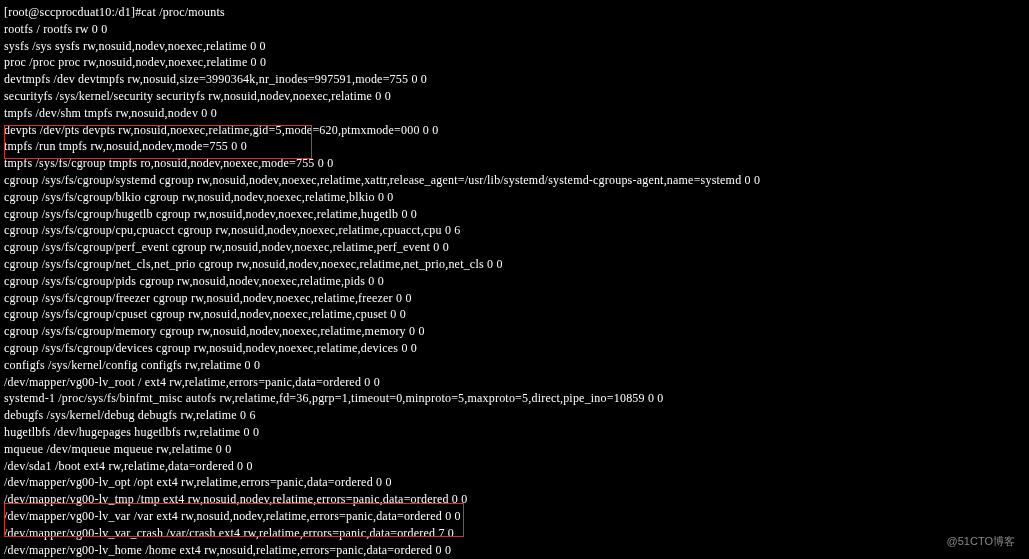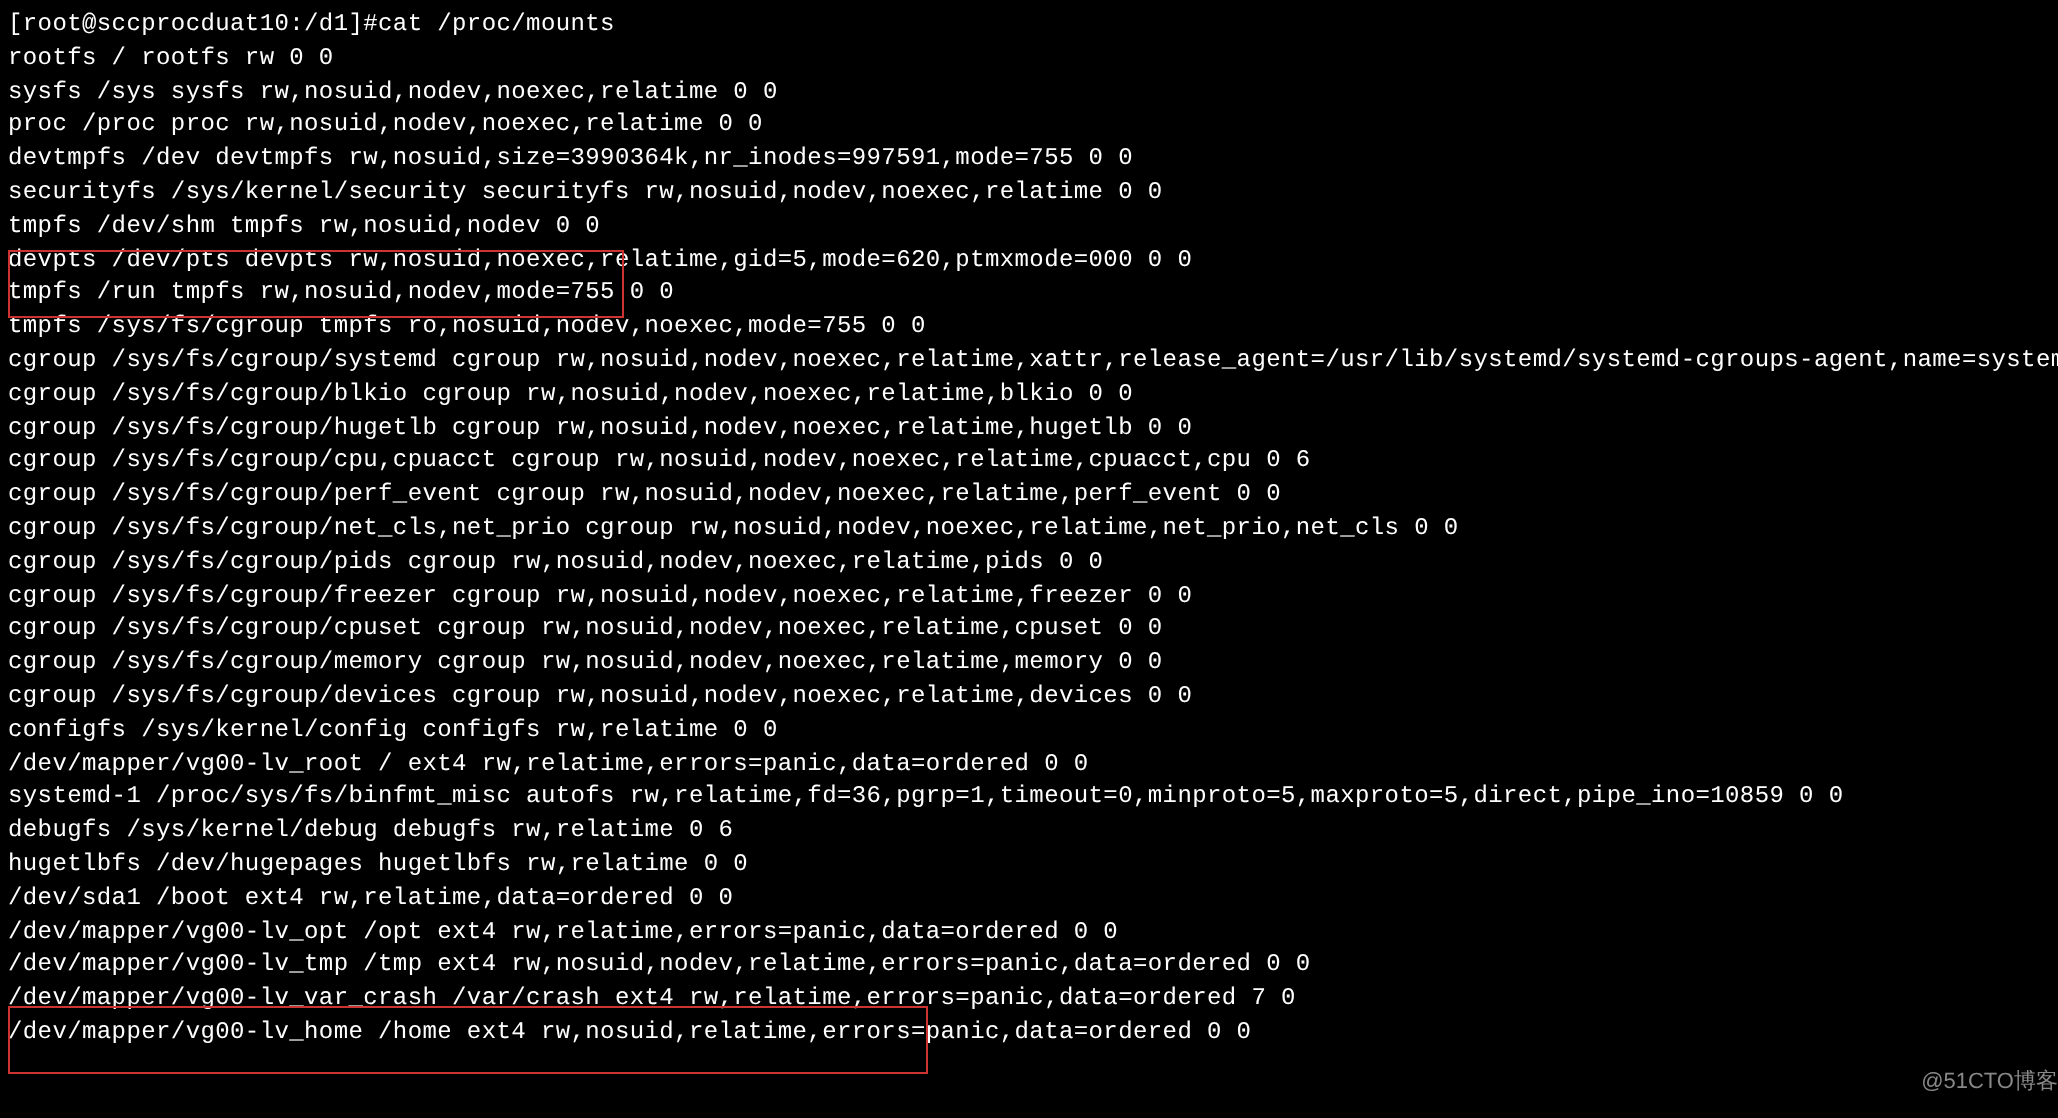--- a/index.html
+++ b/index.html
@@ -15,20 +15,21 @@
       line-height: 1.4;
       padding: 4px;
       width: 1029px;
       height: 559px;
       overflow: hidden;
       position: relative;
     }
     .terminal-line {
       white-space: pre;
       letter-spacing: 0.2px;
+      font-family: Liberation Serif, serif;
     }
     .highlight-box-1 {
       position: absolute;
       border: 1px solid #cc3333;
       left: 4px;
       top: 125px;
       width: 308px;
       height: 34px;
       pointer-events: none;
     }
@@ -36,21 +37,21 @@
       position: absolute;
       border: 1px solid #cc3333;
       left: 4px;
       top: 503px;
       width: 460px;
       height: 34px;
       pointer-events: none;
     }
     .watermark {
       position: absolute;
-      right: 0;
+      right: 14px;
       bottom: 10px;
       color: #888;
       font-size: 11px;
       font-family: sans-serif;
     }
   </style>
 </head>
 <body>
 
 <div>
@@ -74,23 +75,25 @@
       <div class="terminal-line">cgroup /sys/fs/cgroup/pids cgroup rw,nosuid,nodev,noexec,relatime,pids 0 0</div>
       <div class="terminal-line">cgroup /sys/fs/cgroup/freezer cgroup rw,nosuid,nodev,noexec,relatime,freezer 0 0</div>
       <div class="terminal-line">cgroup /sys/fs/cgroup/cpuset cgroup rw,nosuid,nodev,noexec,relatime,cpuset 0 0</div>
       <div class="terminal-line">cgroup /sys/fs/cgroup/memory cgroup rw,nosuid,nodev,noexec,relatime,memory 0 0</div>
       <div class="terminal-line">cgroup /sys/fs/cgroup/devices cgroup rw,nosuid,nodev,noexec,relatime,devices 0 0</div>
       <div class="terminal-line">configfs /sys/kernel/config configfs rw,relatime 0 0</div>
       <div class="terminal-line">/dev/mapper/vg00-lv_root / ext4 rw,relatime,errors=panic,data=ordered 0 0</div>
       <div class="terminal-line">systemd-1 /proc/sys/fs/binfmt_misc autofs rw,relatime,fd=36,pgrp=1,timeout=0,minproto=5,maxproto=5,direct,pipe_ino=10859 0 0</div>
       <div class="terminal-line">debugfs /sys/kernel/debug debugfs rw,relatime 0 6</div>
       <div class="terminal-line">hugetlbfs /dev/hugepages hugetlbfs rw,relatime 0 0</div>
+      <div class="terminal-line">mqueue /dev/mqueue mqueue rw,relatime 0 0</div>
       <div class="terminal-line">/dev/sda1 /boot ext4 rw,relatime,data=ordered 0 0</div>
       <div class="terminal-line">/dev/mapper/vg00-lv_opt /opt ext4 rw,relatime,errors=panic,data=ordered 0 0</div>
       <div class="terminal-line">/dev/mapper/vg00-lv_tmp /tmp ext4 rw,nosuid,nodev,relatime,errors=panic,data=ordered 0 0</div>
+      <div class="terminal-line">/dev/mapper/vg00-lv_var /var ext4 rw,nosuid,nodev,relatime,errors=panic,data=ordered 0 0</div>
       <div class="terminal-line">/dev/mapper/vg00-lv_var_crash /var/crash ext4 rw,relatime,errors=panic,data=ordered 7 0</div>
       <div class="terminal-line">/dev/mapper/vg00-lv_home /home ext4 rw,nosuid,relatime,errors=panic,data=ordered 0 0</div>
     </div>
 </div>
 
 <div class="highlight-box-1"></div>
 <div class="highlight-box-2"></div>
 
 <div class="watermark">@51CTO博客</div>
 

